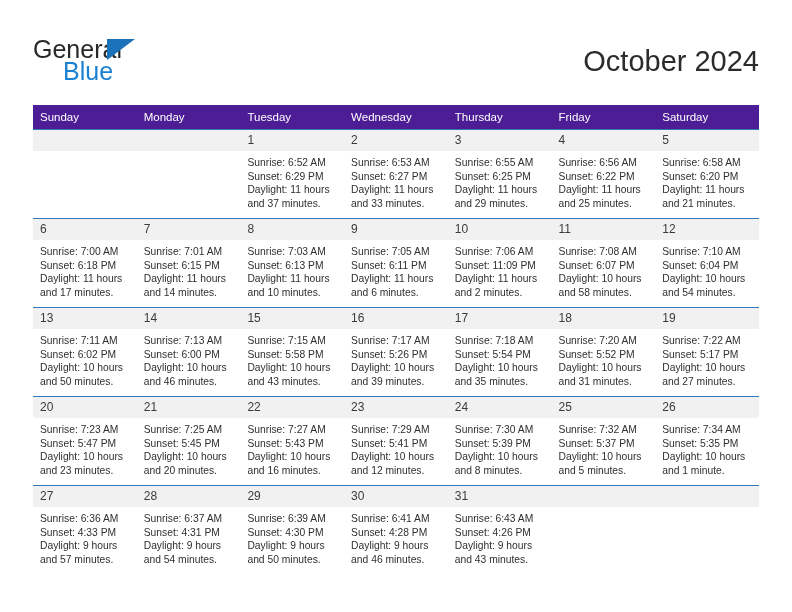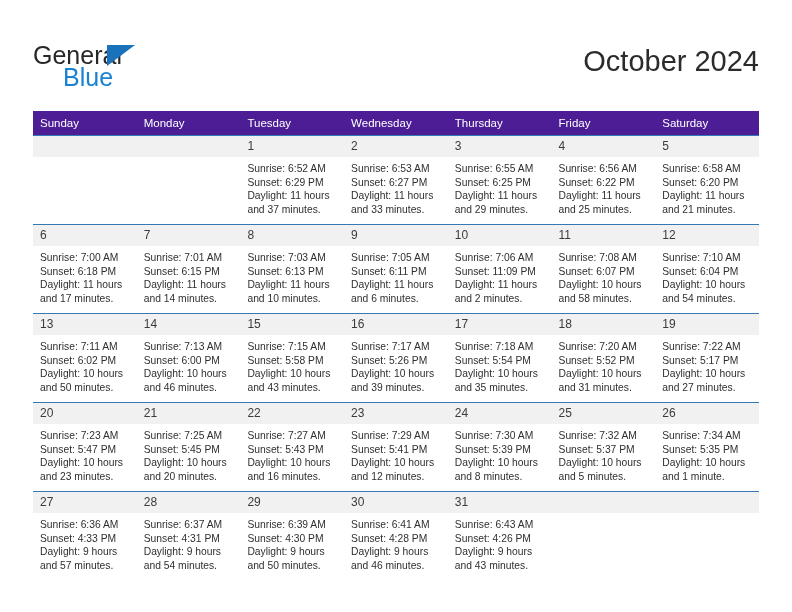--- a/index.html
+++ b/index.html
@@ -12,21 +12,20 @@
     height: 612px;
     font-family: "Liberation Sans", sans-serif;
     color: #222222;
     overflow: hidden;
   }
   .page {
     position: relative;
     width: 792px;
     height: 451px;
     box-sizing: border-box;
-    margin-top: 6px;
   }
 
   
   .header {
     position: absolute;
     left: 33px;
     top: 28px;
     right: 33px;
     height: 72px;
   }
@@ -60,21 +59,21 @@
     position: absolute;
     left: 30px;
     top: 22px;
     font-size: 25px;
     color: #1a82d2;
     line-height: 26px;
   }
   .title-block {
     position: absolute;
     right: 0;
-    top: 10px;
+    top: 16px;
     text-align: left;
   }
   .month-title {
     font-size: 29px;
     color: #2b2b2b;
     line-height: 34px;
     white-space: nowrap;
   }
   .location {
     font-size: 14.5px;

